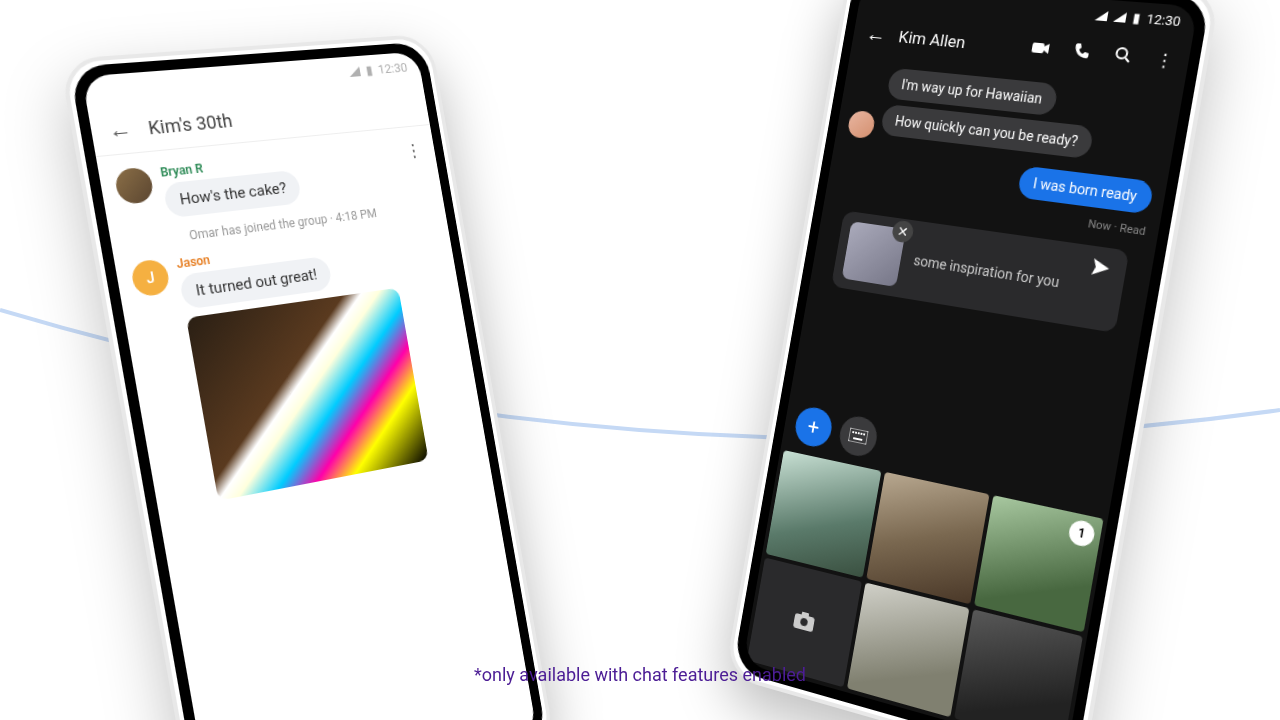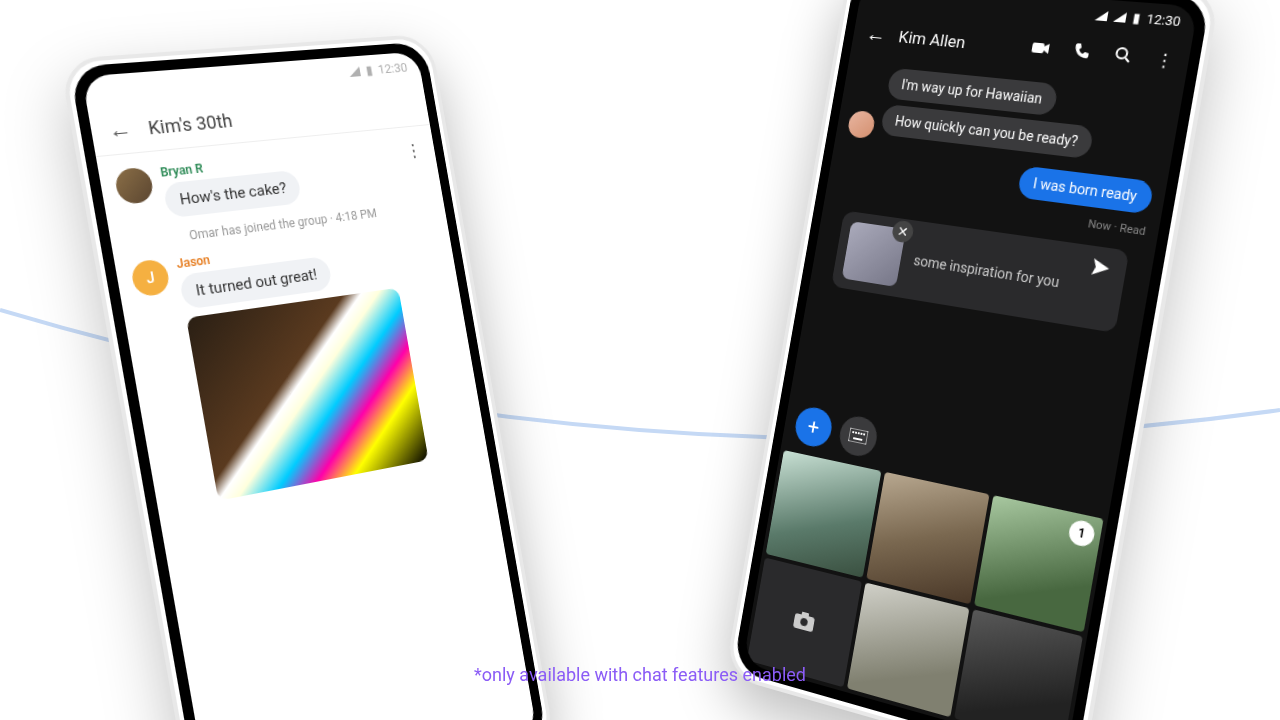--- a/index.html
+++ b/index.html
@@ -2,21 +2,21 @@
 <html><head>
 <meta charset="utf-8">
 <style>
 * { margin: 0; padding: 0; box-sizing: border-box; font-family: -apple-system, BlinkMacSystemFont, "Segoe UI", Roboto, sans-serif; }
 body { width: 1280px; height: 720px; background: #fff; overflow: hidden; position: relative; }
 
 
 .curve { position: absolute; width: 1280px; height: 720px; top: 0; left: 0; pointer-events: none; }
 
 
-.caption { position: absolute; bottom: 35px; left: 50%; transform: translateX(-50%); font-size: 18px; color: #8b5cf6; }
+.caption { position: absolute; bottom: 35px; left: 50%; transform: translateX(-50%); font-size: 18px; color: #4c1d95; }
 
 
 .phone { position: absolute; border-radius: 38px; background: #fff; overflow: hidden; box-shadow: 0 25px 60px rgba(0,0,0,0.25); border: 4px solid #e8e8e8; }
 .phone-inner { position: absolute; inset: 4px; border-radius: 34px; background: #000; overflow: hidden; }
 .screen { position: absolute; inset: 10px; border-radius: 26px; overflow: hidden; }
 
 .phone-left { width: 380px; height: 760px; left: 130px; top: 40px; transform: rotate(-10deg) perspective(900px) rotateY(14deg); }
 .phone-right { width: 380px; height: 760px; right: 130px; top: -30px; transform: rotate(10deg) perspective(900px) rotateY(-14deg); }
 
 

